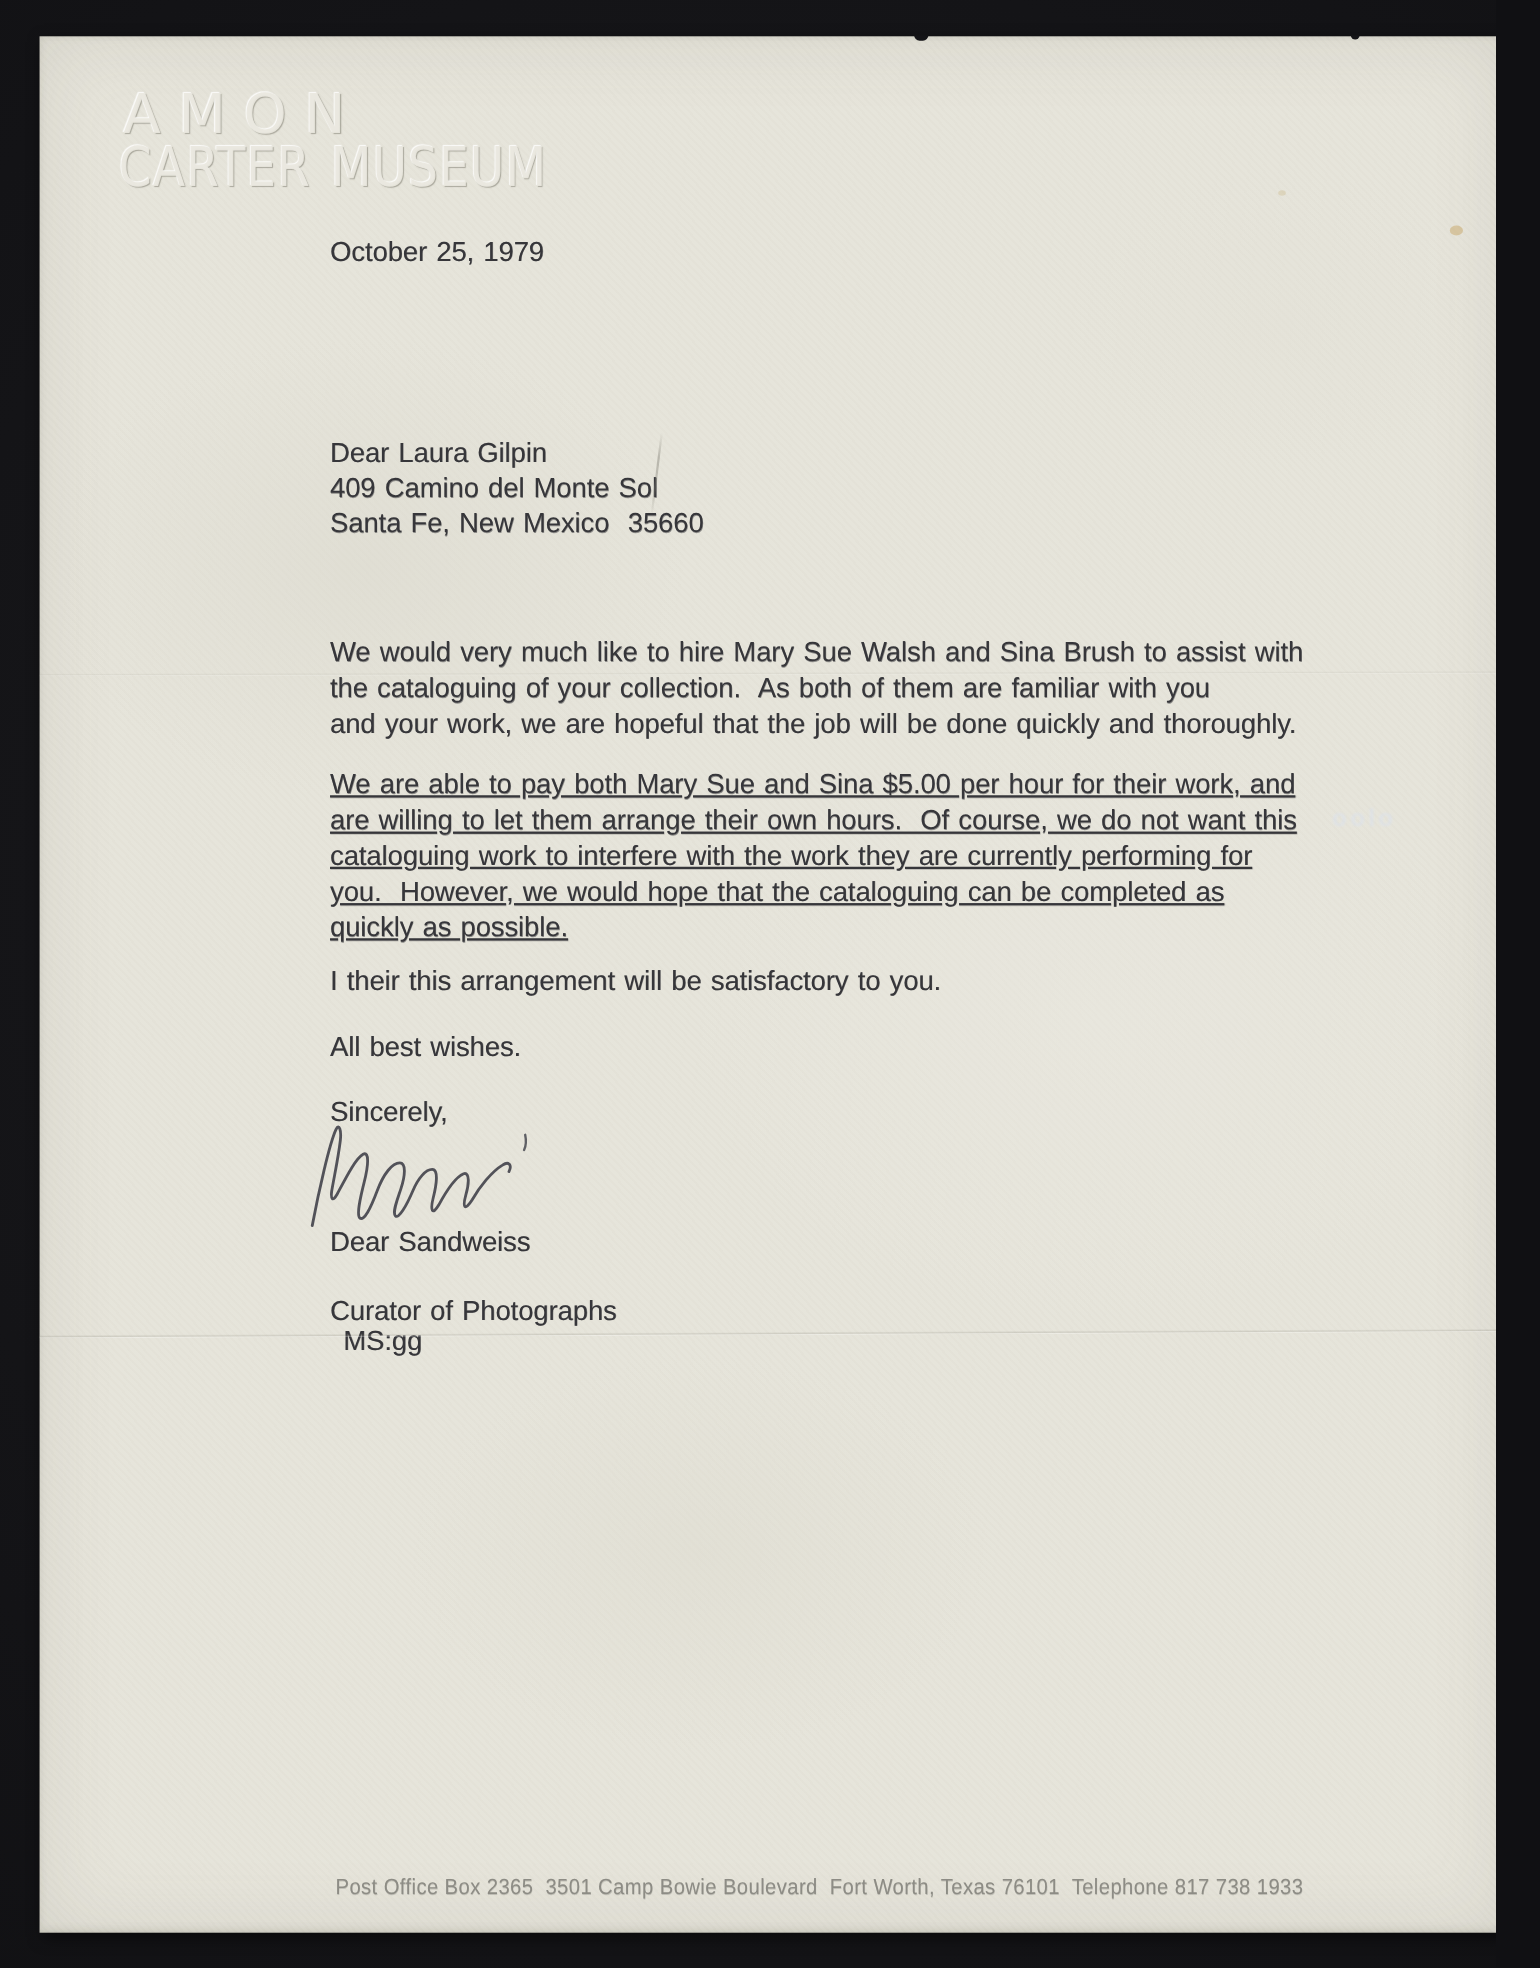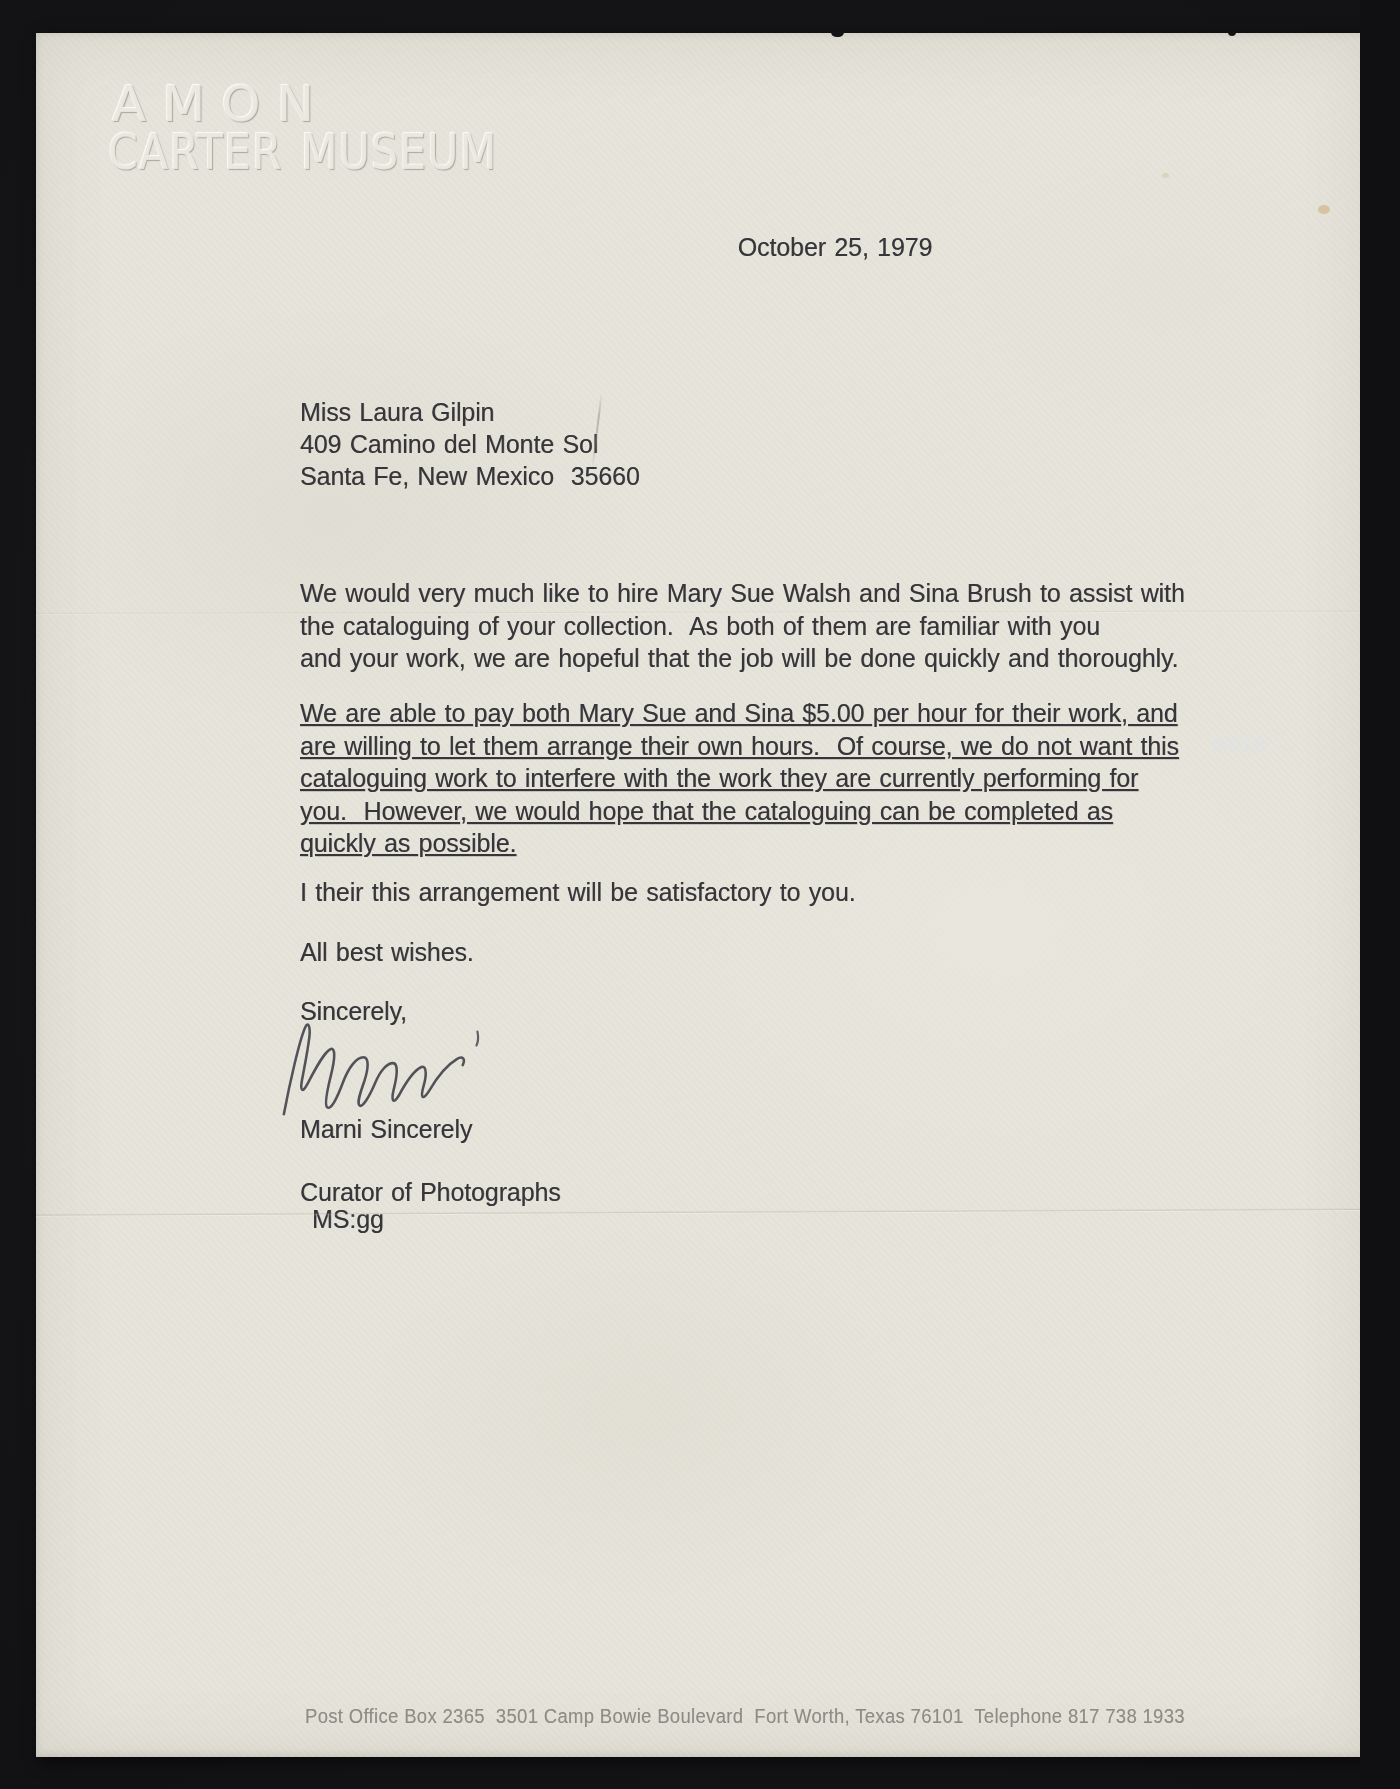--- a/index.html
+++ b/index.html
@@ -85,24 +85,24 @@
 <body>
 
 <div class="stage">
   <div class="paper">
 
     <div>
       <div class="emboss-line emboss-1">AMON</div>
       <div class="emboss-line emboss-2">CARTER MUSEUM</div>
     </div>
 
-    <div class="typewriter" style="top:198px;text-align:center;">October 25, 1979</div>
+    <div class="typewriter" style="top:180px;">October 25, 1979</div>
 
     <div>
-      <div class="typewriter" style="top:363px;">Miss Laura Gilpin</div>
+      <div class="typewriter" style="top:363px;">Dear Laura Gilpin</div>
       <div class="typewriter" style="top:395px;">409 Camino del Monte Sol</div>
       <div class="typewriter" style="top:427px;">Santa Fe, New Mexico  35660</div>
     </div>
 
 
     <div class="typewriter" style="top:544px;">We would very much like to hire Mary Sue Walsh and Sina Brush to assist with
 the cataloguing of your collection.  As both of them are familiar with you
 and your work, we are hopeful that the job will be done quickly and thoroughly.</div>
     <div class="typewriter" style="top:664px;text-decoration:underline;">We are able to pay both Mary Sue and Sina $5.00 per hour for their work, and
 are willing to let them arrange their own hours.  Of course, we do not want this
@@ -119,21 +119,21 @@
            C25,72 27,74 31,67 C39,52 48,34 55,30 C61,27 60,40 56,56
            C52,72 49,86 52,89 C56,92 62,80 68,64 C74,48 82,38 89,38
            C95,38 94,50 90,62 C86,74 82,84 85,87 C88,90 95,78 101,64
            C106,52 113,44 119,44 C125,44 123,58 120,70 C117,82 119,87 125,77
            C132,64 141,51 148,48 C154,46 153,58 150,68 C147,79 149,83 156,72
            C163,60 174,46 184,40 C190,36 193,40 190,46" fill="none" stroke="#3d3e47" stroke-width="2.6" stroke-linecap="round" opacity="0.88"></path>
       <path d="M205,12 C206,17 206,22 204,26" fill="none" stroke="#3d3e47" stroke-width="2.2" stroke-linecap="round" opacity="0.8"></path>
     </svg>
     <span class="visually-hidden">Marni</span>
 
-    <div class="typewriter" style="top:1080px;">Marni Sincerely</div>
+    <div class="typewriter" style="top:1080px;">Dear Sandweiss</div>
     <div class="typewriter" style="top:1113px;margin-top:30px;">Curator of Photographs</div>
 
     <div class="typewriter" style="top:1170px;margin-left:12px;">MS:gg</div>
 
     <div class="ghost-text">oolo</div>
 
     <div class="crease crease-top"></div>
     <div class="crease crease-bottom"></div>
     <div class="scratch"></div>
     <div class="stain-a"></div>

